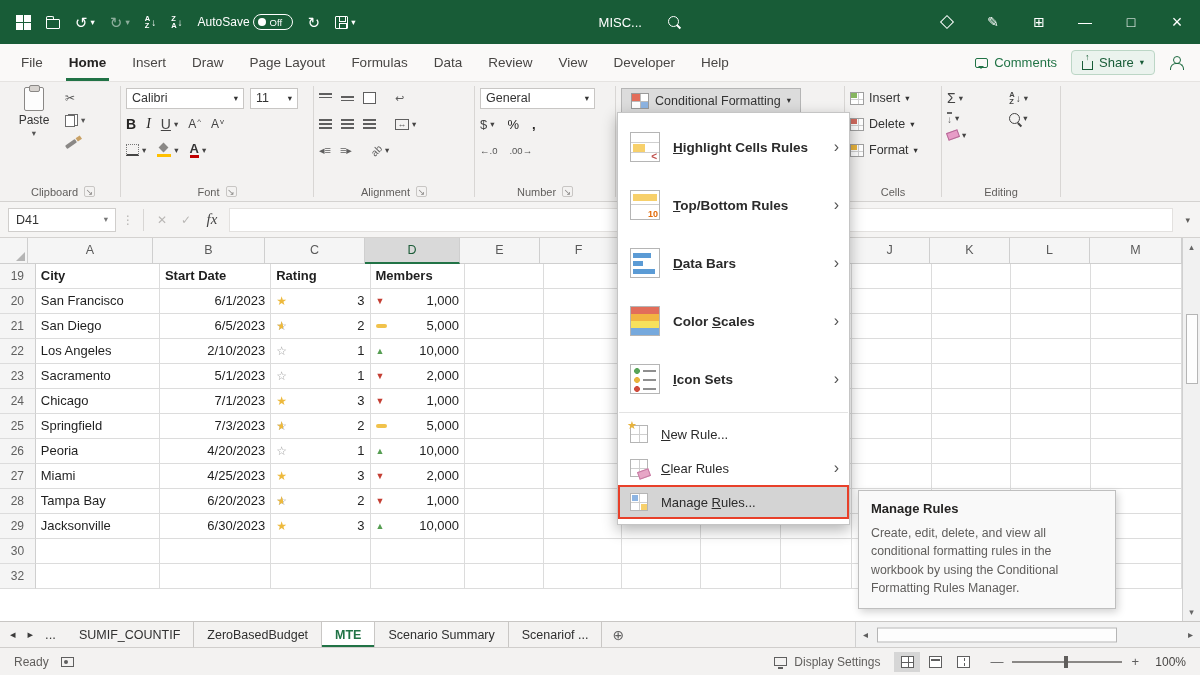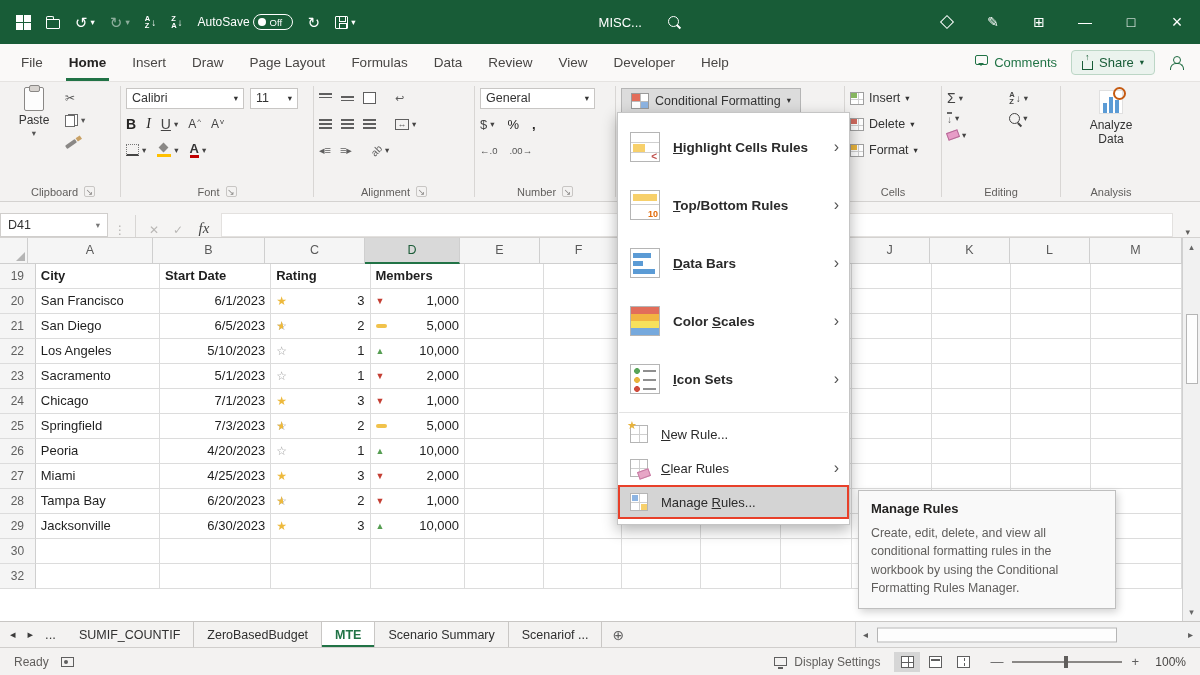--- a/index.html
+++ b/index.html
@@ -35,21 +35,21 @@
   .diamond{width:10px;height:10px;border:1.5px solid #fff;transform:rotate(45deg)}
   .wbtn{width:46px;display:flex;align-items:center;justify-content:center;font-size:14px}
   .wbtn.close{font-size:18px}
 
   
   .menubar{height:38px;background:#faf9f8;display:flex;align-items:stretch;border-bottom:1px solid #e5e3e1;padding-left:8px}
   .mtab{padding:0 13px;display:flex;align-items:center;font-size:13.5px;color:#484644;position:relative;white-space:nowrap}
   .mtab.active{color:#252423;font-weight:700}
   .mtab.active::after{content:"";position:absolute;left:10px;right:10px;bottom:0;height:3px;background:var(--excel-green,#217346)}
   .mbr{margin-left:auto;display:flex;align-items:center;gap:14px;padding-right:16px}
-  .comments{display:flex;gap:6px;color:var(--excel-green,#217346);font-size:13px}
+  .comments{display:flex;align-items:center;gap:6px;color:var(--excel-green,#217346);font-size:13px}
   .bubble{width:13px;height:10px;border:1.5px solid currentColor;border-radius:2px;position:relative}
   .bubble::after{content:"";position:absolute;left:2px;bottom:-5px;border:3px solid transparent;border-top-color:currentColor}
   .share{display:flex;align-items:center;gap:6px;color:#185c37;background:#ebf3ee;border:1px solid #bcd6c6;border-radius:4px;padding:4px 10px;font-size:13px}
   .shr{width:11px;height:9px;border:1.5px solid currentColor;border-top:0;position:relative;margin-top:5px}
   .shr::before{content:"↑";position:absolute;left:2px;top:-9px;font-size:9px}
   .person{width:15px;height:13px;position:relative;color:#1e6b41}
   .person::before{content:"";position:absolute;left:4px;top:0;width:6px;height:6px;border:1.5px solid currentColor;border-radius:50%}
   .person::after{content:"";position:absolute;left:1px;bottom:-1px;width:12px;height:6px;border:1.5px solid currentColor;border-bottom:0;border-radius:6px 6px 0 0}
 
   
@@ -100,21 +100,21 @@
   .ebtn{display:flex;align-items:center;gap:3px;color:#444;font-size:13px}
   .sum{font-size:14px;color:#444}
   .filldown{border-top:2px solid #666;font-size:10px;line-height:1;color:#666;padding-top:1px}
   .eraser{width:12px;height:8px;background:#e79cc7;border:1px solid #b66a97;transform:rotate(-20deg);display:inline-block}
   .anly{display:flex;flex-direction:column;align-items:center;gap:4px;padding-top:5px}
   .ad-ico{width:24px;height:24px;position:relative;background:linear-gradient(#5b9bd5 0 0) 3px 12px/4px 10px no-repeat,linear-gradient(#5b9bd5 0 0) 9px 6px/4px 16px no-repeat,linear-gradient(#5b9bd5 0 0) 15px 9px/4px 13px no-repeat,#fff;border:1px solid #e0e0e0}
   .ad-ico::after{content:"";position:absolute;right:-4px;top:-4px;width:9px;height:9px;border:2px solid #c55a11;border-radius:50%}
   .ad-lbl{width:62px;text-align:center;font-size:12px;line-height:1.2;color:#333}
 
   
-  .formulabar{height:36px;background:#f5f4f3;border-bottom:1px solid #d4d2d0;display:flex;align-items:flex-end;padding:0 4px 0 0;gap:6px}
+  .formulabar{height:36px;background:#f5f4f3;border-bottom:1px solid #d4d2d0;display:flex;align-items:center;padding:0 4px 0 8px;gap:6px}
   .namebox{width:108px;height:24px;background:#fff;border:1px solid #d0cecc;display:flex;align-items:center;justify-content:space-between;padding:0 7px;font-size:12.5px;color:#333}
   .fb-sep{width:1px;height:22px;background:#d8d6d4;margin:0 3px}
   .fb-dots{color:#b5b3b1;font-size:12px}
   .fbbtn{color:#b9b7b5;font-size:12px;width:18px;text-align:center}
   .fx{font-family:"Liberation Serif",serif;font-style:italic;font-size:15px;color:#444;width:22px;text-align:center}
   .fb-input{flex:1;height:24px;background:#fff;border:1px solid #e3e1df}
   .fb-expand{color:#605e5c;font-size:9px;padding:0 6px}
 
   
   .sheet{height:383px;display:flex;background:#fff}
@@ -491,29 +491,20 @@
             <span class="dd">▾</span>
           </span>
       </div>
       <div class="rlabel">
           <span>Editing</span>
         </div>
     </div>
 
     <div class="rdiv"></div>
 
-    <div class="rgroup" style="width:100px">
-      <div class="anly">
-        <span class="ad-ico"></span>
-        <span class="ad-lbl">Analyze Data</span>
-      </div>
-      <div class="rlabel">
-          <span>Analysis</span>
-        </div>
-    </div>
   </div>
 
   <div class="formulabar">
     <span class="namebox">
         <span>D41</span>
         <span class="dd" style="color:#777">▾</span>
       </span>
     <span class="fb-dots">⋮</span>
     <span class="fb-sep"></span>
     <span class="fbbtn">✕</span>
@@ -601,21 +592,21 @@
             <div class="cell" style="width: 80px;"></div>
             <div class="cell" style="width: 72px;"></div>
             <div class="cell" style="width: 80px;"></div>
             <div class="cell" style="width: 80px;"></div>
             <div class="cell" style="width: 80px;"></div>
             <div class="cell" style="width: 92px;"></div>
           </div>
           <div class="srow">
             <div class="rowhdr">22</div>
             <div class="cell left" style="width: 125px;">Los Angeles</div>
-            <div class="cell right" style="width: 112px;">5/10/2023</div>
+            <div class="cell right" style="width: 112px;">2/10/2023</div>
             <div class="cell ico" style="width: 100px;">
               <span class="ic star-empty">☆</span>
               <span class="val">1</span>
             </div>
             <div class="cell ico" style="width: 95px;">
               <span class="ic tri-up">▲</span>
               <span class="val">10,000</span>
             </div>
             <div class="cell" style="width: 80px;"></div>
             <div class="cell" style="width: 78px;"></div>

